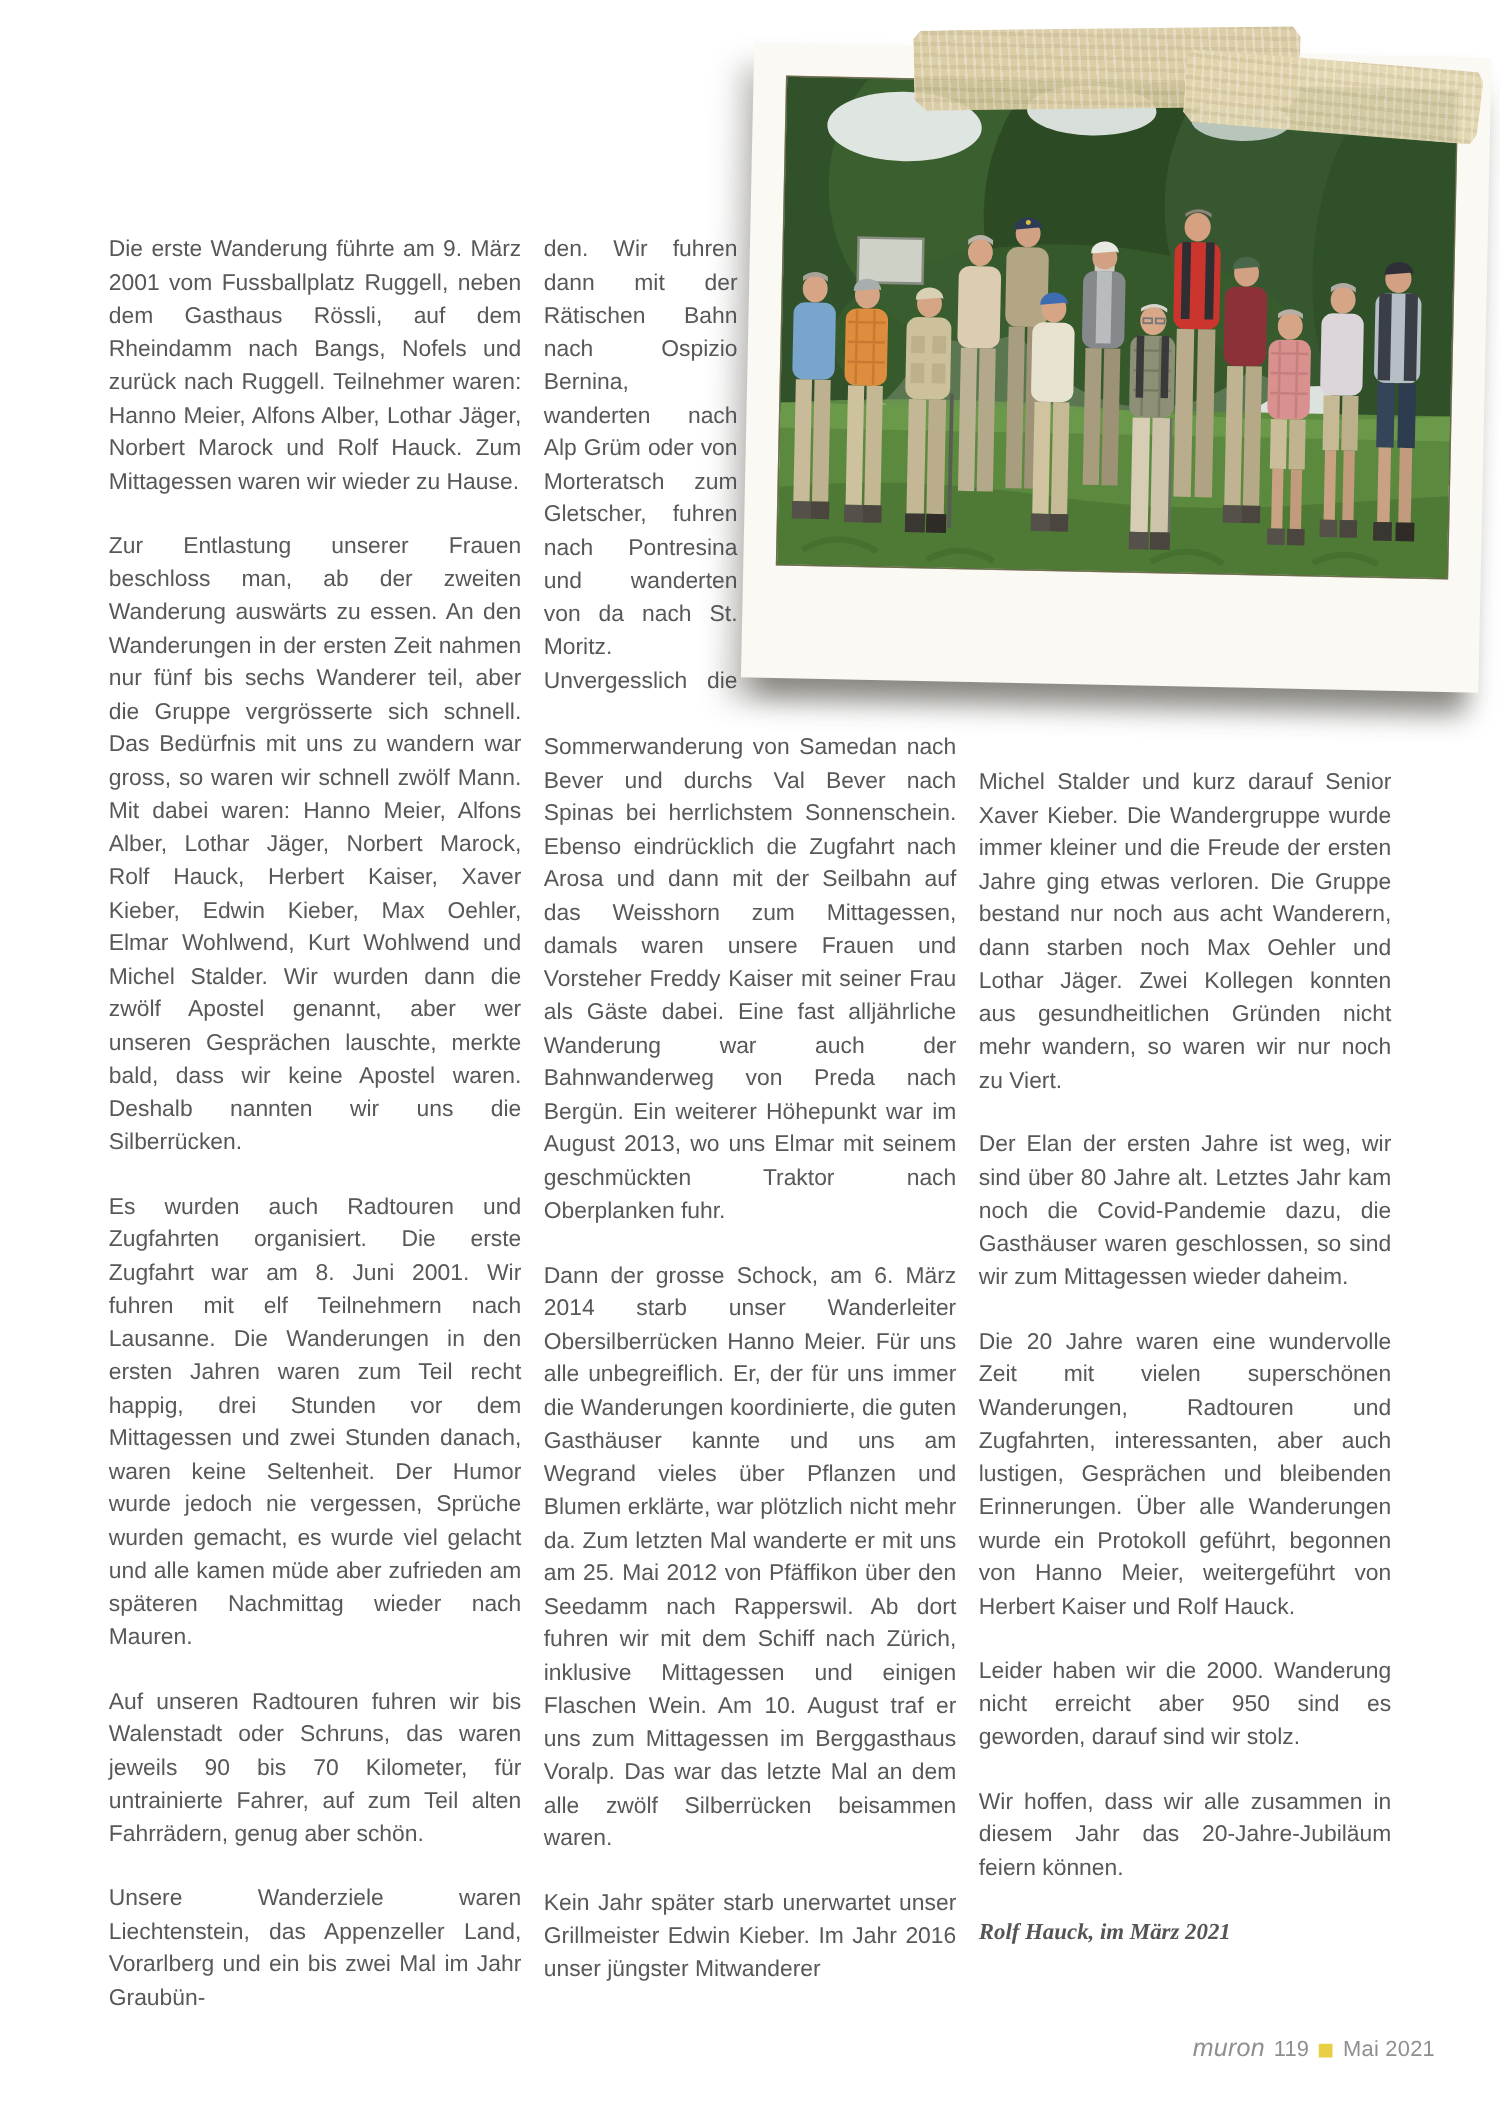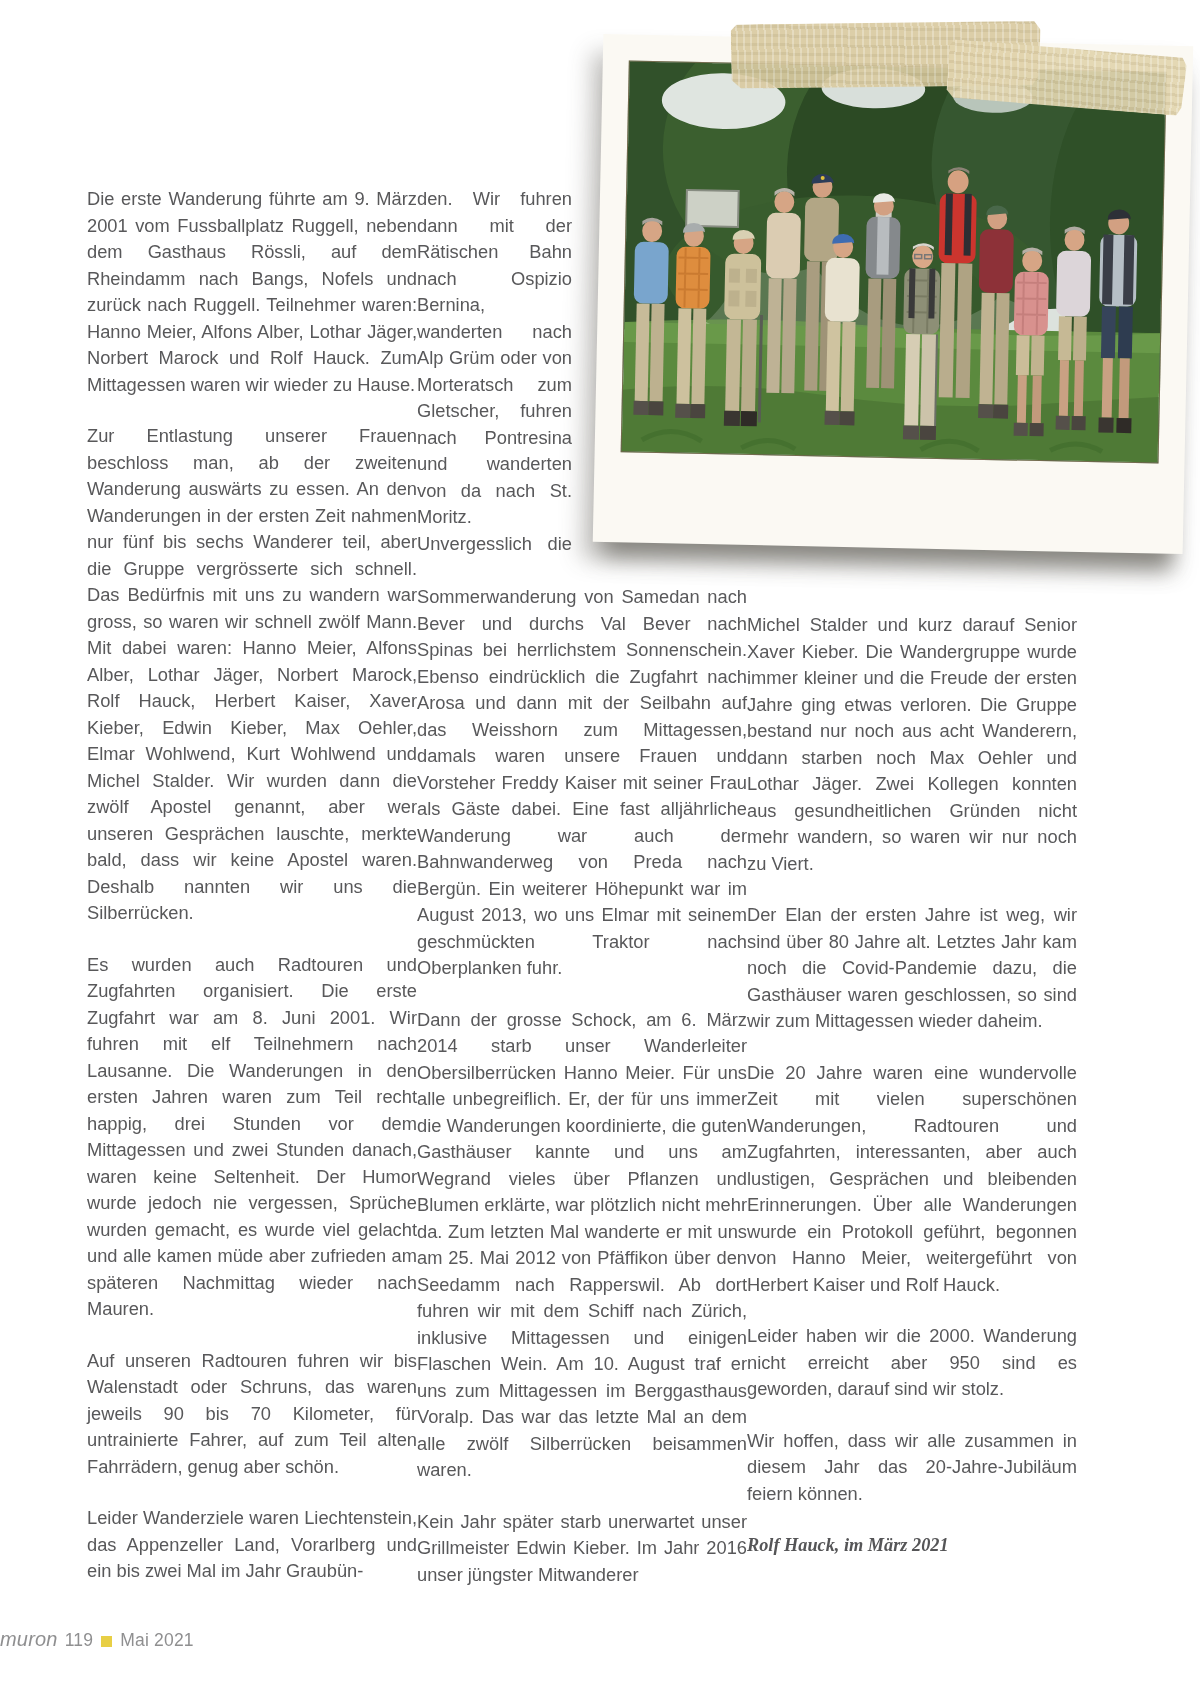--- a/index.html
+++ b/index.html
@@ -7,21 +7,21 @@
     width:1200px; height:1697px;
     background:#ffffff;
     position:relative;
     font-family:"Liberation Sans", sans-serif;
     overflow:hidden;
   }
 
   
   .content {
     position:absolute; left:87px; top:186px; width:1026px;
-    display:flex; 
+    display:flex; gap:18px;
     color:#58585a;
     font-size:18.3px; line-height:26.5px;
     text-align:justify;
     hyphens:auto; -webkit-hyphens:auto;
   }
   .col { width:330px; }
   .para { margin:0 0 25px 0; }
   .col-right { padding-top:426px; box-sizing:content-box; }
   .photo-spacer { float:right; width:175px; height:398px; }
   .signature { margin:0; font-weight:bold; font-style:italic; color:#55555 7;font-family:Liberation Serif, serif; }
@@ -55,21 +55,21 @@
       repeating-linear-gradient(2deg, rgba(160,140,95,0.18) 0 3px, rgba(0,0,0,0) 3px 9px);
     clip-path:polygon(0 10%, 2% 0, 98% 3%, 100% 16%, 99% 86%, 97% 100%, 3% 97%, 0 84%);
     z-index:3;
   }
   .tape-1 { left:128px; top:-18px; width:310px; height:66px; transform:rotate(-2.2deg); }
   .tape-2 { left:345px; top:4px;  width:238px; height:60px; transform:rotate(3deg); background-color:#e2d5af; }
 
   
   .footer {
     position:absolute; left:0; top:1628px; width:1148px;
-    text-align:left;
+    text-align:right;
     color:#8f8f90; font-size:17.5px;
     letter-spacing:0.2px;
   }
   .footer .mag { font-style:italic; font-size:20px; margin-right:7px; }
   .footer .issue { margin-right:8px; }
   .footer .sq {
     display:inline-block; width:11px; height:11px;
     background:#e8cf45; margin:0 8px 0 0; vertical-align:baseline;
     position:relative; top:0.5px;
   }
@@ -254,21 +254,21 @@
     </svg>
   </div>
 </div>
 
 <div class="content">
   <div class="col">
       <p class="para">Die erste Wanderung führte am 9. März 2001 vom Fussballplatz Ruggell, neben dem Gasthaus Rössli, auf dem Rheindamm nach Bangs, Nofels und zurück nach Ruggell. Teilnehmer waren: Hanno Meier, Alfons Alber, Lothar Jäger, Norbert Marock und Rolf Hauck. Zum Mittagessen waren wir wieder zu Hause.</p>
       <p class="para">Zur Entlastung unserer Frauen beschloss man, ab der zweiten Wanderung auswärts zu essen. An den Wanderungen in der ersten Zeit nahmen nur fünf bis sechs Wanderer teil, aber die Gruppe vergrösserte sich schnell. Das Bedürfnis mit uns zu wandern war gross, so waren wir schnell zwölf Mann. Mit dabei waren: Hanno Meier, Alfons Alber, Lothar Jäger, Norbert Marock, Rolf Hauck, Herbert Kaiser, Xaver Kieber, Edwin Kieber, Max Oehler, Elmar Wohlwend, Kurt Wohlwend und Michel Stalder. Wir wurden dann die zwölf Apostel genannt, aber wer unseren Gesprächen lauschte, merkte bald, dass wir keine Apostel waren. Deshalb nannten wir uns die Silberrücken.</p>
       <p class="para">Es wurden auch Radtouren und Zugfahrten organisiert. Die erste Zugfahrt war am 8. Juni 2001. Wir fuhren mit elf Teilnehmern nach Lausanne. Die Wanderungen in den ersten Jahren waren zum Teil recht happig, drei Stunden vor dem Mittagessen und zwei Stunden danach, waren keine Seltenheit. Der Humor wurde jedoch nie vergessen, Sprüche wurden gemacht, es wurde viel gelacht und alle kamen müde aber zufrieden am späteren Nachmittag wieder nach Mauren.</p>
       <p class="para">Auf unseren Radtouren fuhren wir bis Walenstadt oder Schruns, das waren jeweils 90 bis 70 Kilometer, für untrainierte Fahrer, auf zum Teil alten Fahrrädern, genug aber schön.</p>
-      <p class="para">Leider Wanderziele waren Liechtenstein, das Appenzeller Land, Vorarlberg und ein bis zwei Mal im Jahr Graubün-</p>
+      <p class="para">Unsere Wanderziele waren Liechtenstein, das Appenzeller Land, Vorarlberg und ein bis zwei Mal im Jahr Graubün-</p>
     </div>
 
   <div class="col">
     <p class="para"><span class="photo-spacer"></span><span>den. Wir fuhren dann mit der Rätischen Bahn nach Ospizio Bernina, wanderten nach Alp Grüm oder von Morteratsch zum Gletscher, fuhren nach Pontresina und wanderten von da nach St. Moritz. Unvergesslich die Sommerwanderung von Samedan nach Bever und durchs Val Bever nach Spinas bei herrlichstem Sonnenschein. Ebenso eindrücklich die Zugfahrt nach Arosa und dann mit der Seilbahn auf das Weisshorn zum Mittagessen, damals waren unsere Frauen und Vorsteher Freddy Kaiser mit seiner Frau als Gäste dabei. Eine fast alljährliche Wanderung war auch der Bahnwanderweg von Preda nach Bergün. Ein weiterer Höhepunkt war im August 2013, wo uns Elmar mit seinem geschmückten Traktor nach Oberplanken fuhr.</span></p>
     <div>
         <p class="para">Dann der grosse Schock, am 6. März 2014 starb unser Wanderleiter Obersilberrücken Hanno Meier. Für uns alle unbegreiflich. Er, der für uns immer die Wanderungen koordinierte, die guten Gasthäuser kannte und uns am Wegrand vieles über Pflanzen und Blumen erklärte, war plötzlich nicht mehr da. Zum letzten Mal wanderte er mit uns am 25. Mai 2012 von Pfäffikon über den Seedamm nach Rapperswil. Ab dort fuhren wir mit dem Schiff nach Zürich, inklusive Mittagessen und einigen Flaschen Wein. Am 10. August traf er uns zum Mittagessen im Berggasthaus Voralp. Das war das letzte Mal an dem alle zwölf Silberrücken beisammen waren.</p>
         <p class="para">Kein Jahr später starb unerwartet unser Grillmeister Edwin Kieber. Im Jahr 2016 unser jüngster Mitwanderer</p>
       </div>
   </div>
 

